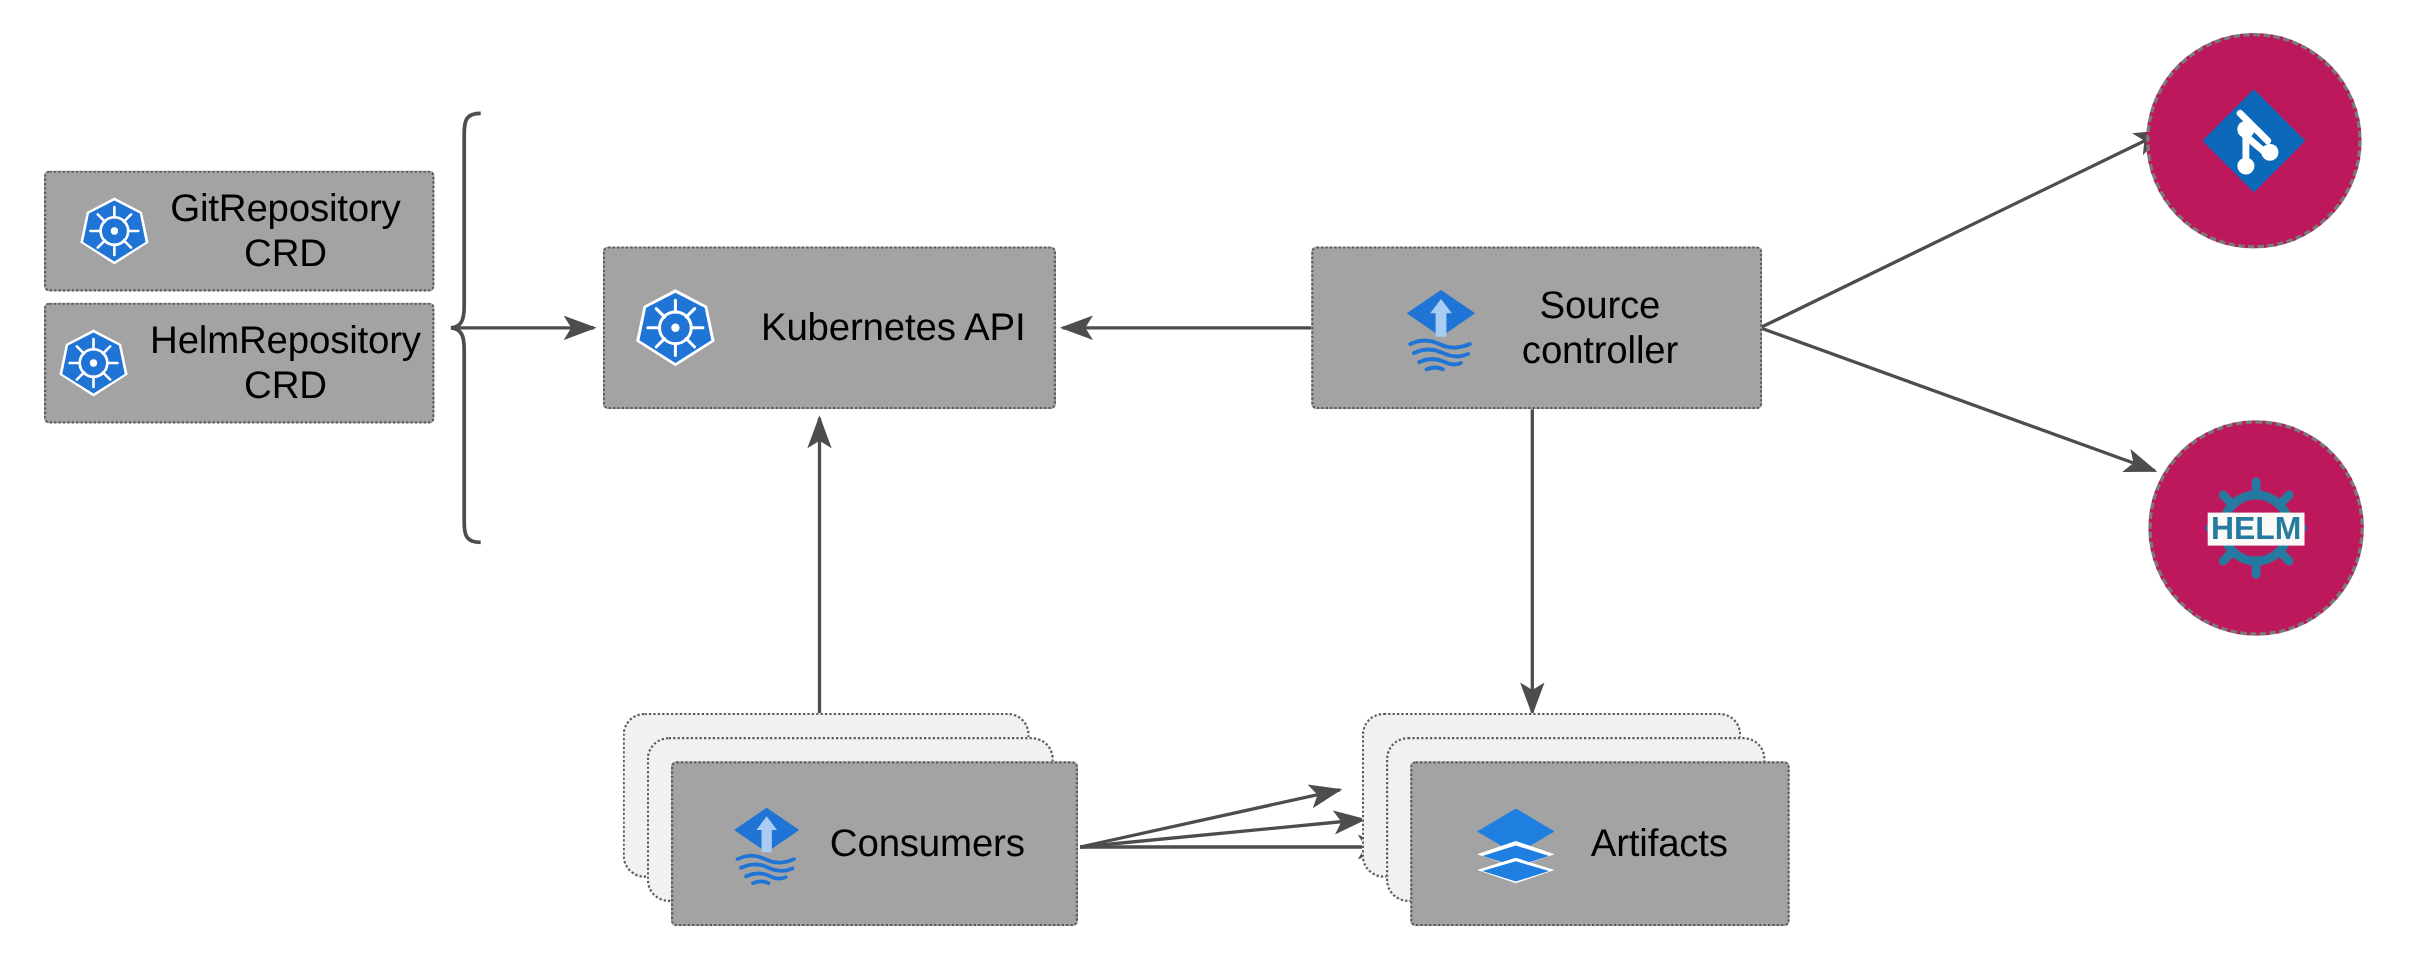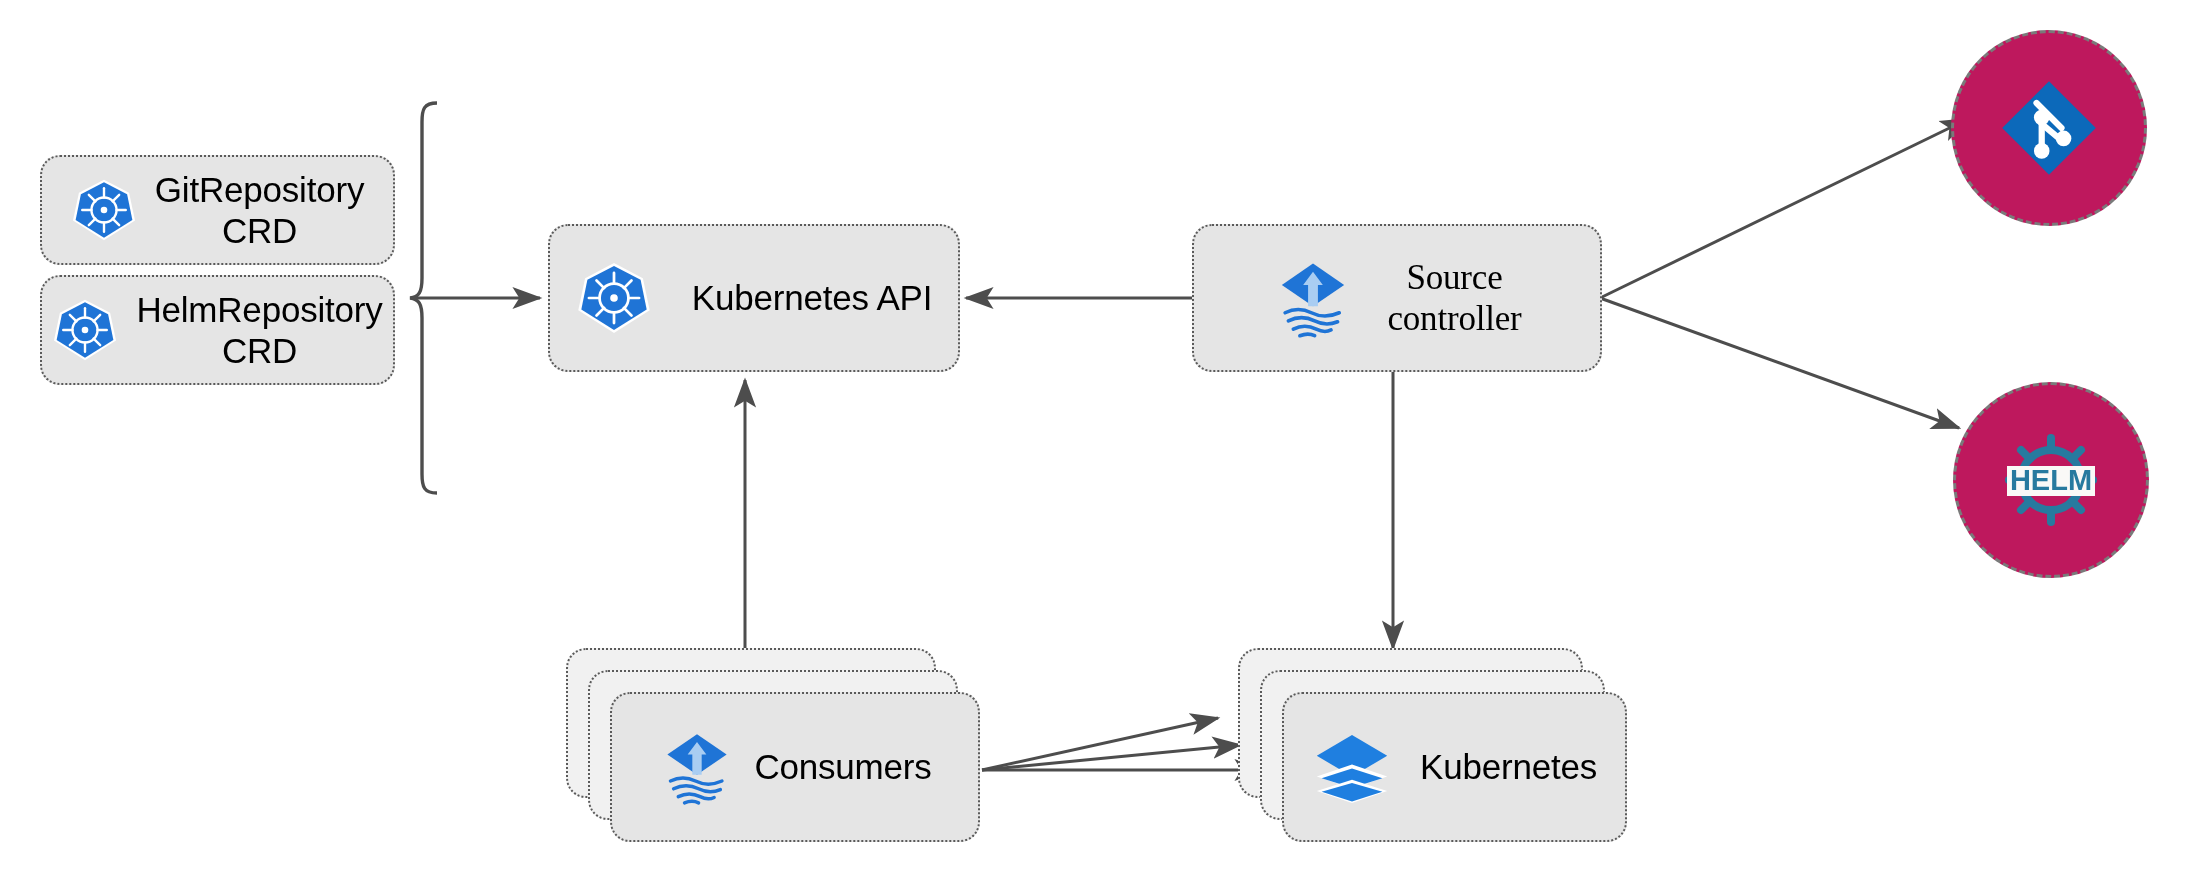--- a/index.html
+++ b/index.html
@@ -14,23 +14,23 @@
     position: relative;
     width: 2198px;
     height: 878px;
     background: #ffffff;
     overflow: hidden;
   }
 
   
   .card {
     position: absolute;
-    background: #e5e5e5;
+    background: #a3a3a3;
     border: 2px dotted #5a5a5a;
-    border-radius: 20px;
+    border-radius: 5px;
     box-sizing: border-box;
   }
   .card-ghost {
     position: absolute;
     background: #f1f1f1;
     border: 2px dotted #5a5a5a;
     border-radius: 20px;
     box-sizing: border-box;
   }
   .card-inner {
@@ -197,21 +197,21 @@
             <line x1="37" y1="63" x2="27" y2="73"></line>
           </g>
           <circle cx="50" cy="50" r="5" fill="#ffffff"></circle>
         </svg>
       </span>
       <span class="node-label">Kubernetes API</span>
     </div>
   </div>
 
   <div class="card" style="left:1192px; top:224px; width:410px; height:148px;">
-    <div class="card-inner" style="gap:33px;font-family:Liberation Serif, serif;">
+    <div class="card-inner" style="gap:33px;">
       <span class="icon-box">
         <svg width="82" height="82" viewBox="0 0 100 100">
           <polygon points="50,8 88,34 50,60 12,34" fill="#1f74d6"></polygon>
           <g fill="#a9cdf2">
             <polygon points="50,18 62,34 56,34 56,60 44,60 44,34 38,34"></polygon>
           </g>
           <g stroke="#1f74d6" stroke-width="4.4" fill="none" stroke-linecap="round">
             <path d="M16,68 Q32,60 48,68 Q64,76 82,68"></path>
             <path d="M20,78 Q36,70 52,78 Q66,85 80,79"></path>
             <path d="M26,88 Q40,81 54,88 Q64,93 72,89"></path>
@@ -256,21 +256,21 @@
         <span class="icon-box">
           <svg width="80" height="80" viewBox="0 0 100 100">
             <polygon points="50,10 94,36 50,62 6,36" fill="#1f7fe0"></polygon>
             <polygon points="50,44 72,57 50,70 28,57" fill="#ffffff" opacity="0"></polygon>
             <polygon points="50,47 94,62 50,77 6,62" fill="#ffffff"></polygon>
             <polygon points="50,52 88,64 50,76 12,64" fill="#1f7fe0"></polygon>
             <polygon points="50,66 94,80 50,95 6,80" fill="#ffffff"></polygon>
             <polygon points="50,70 88,81 50,93 12,81" fill="#1f7fe0"></polygon>
           </svg>
         </span>
-        <span class="node-label">Kubernetes</span>
+        <span class="node-label">Artifacts</span>
       </div>
     </div>
   </div>
 
   <div class="circle-node" style="left:1951px; top:30px; width:196px; height:196px;">
     <span class="icon-box">
       <svg width="104" height="104" viewBox="0 0 100 100">
         <polygon points="50,5 95,50 50,95 5,50" fill="#0c69ba"></polygon>
         <g stroke="#ffffff" stroke-width="6" fill="none" stroke-linecap="round">
           <line x1="38" y1="26" x2="62" y2="50"></line>

